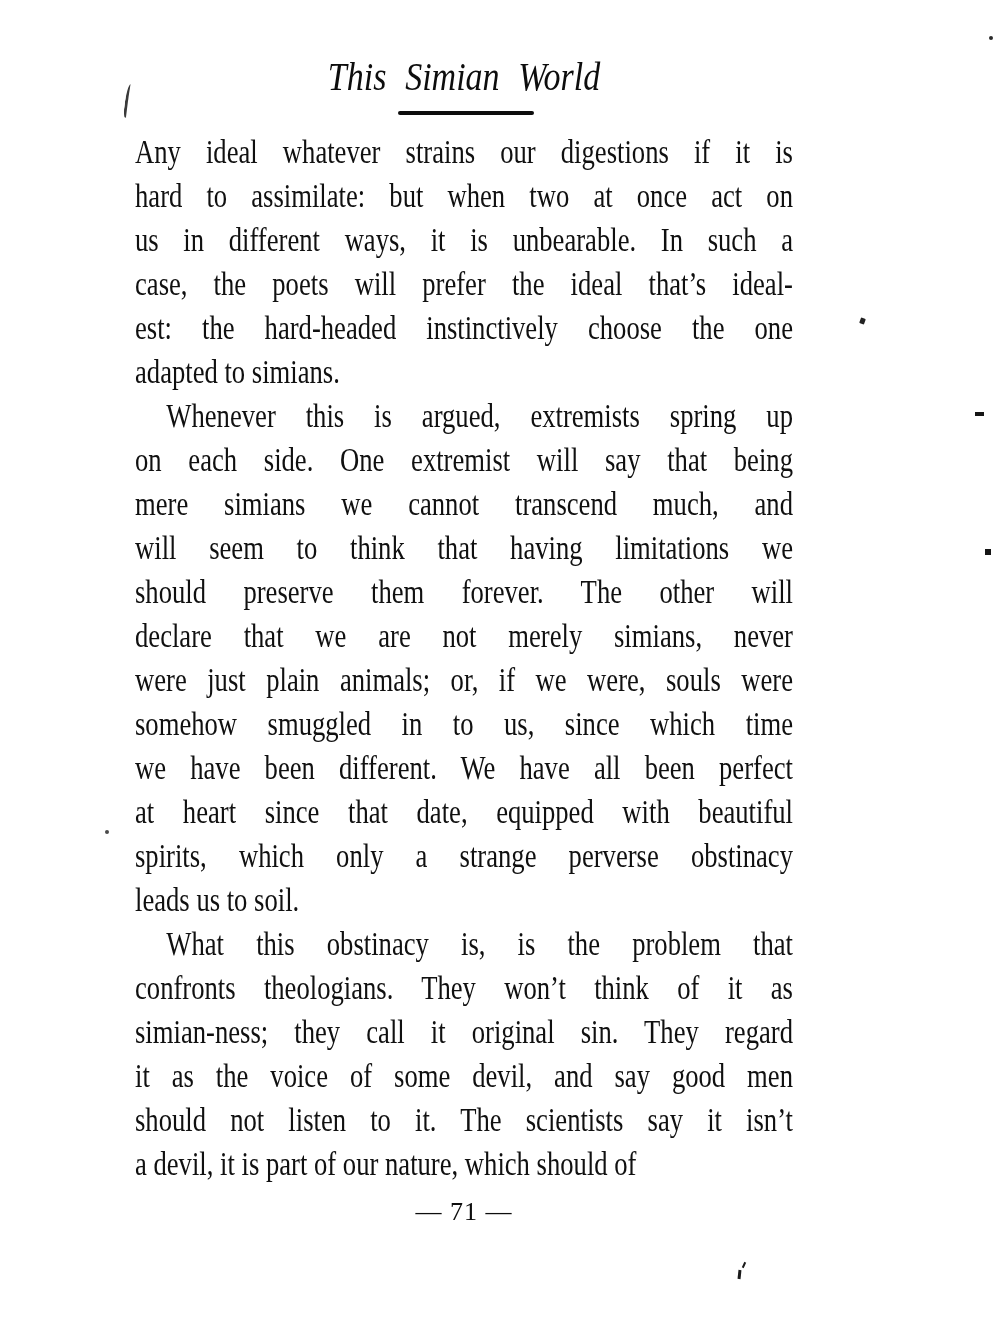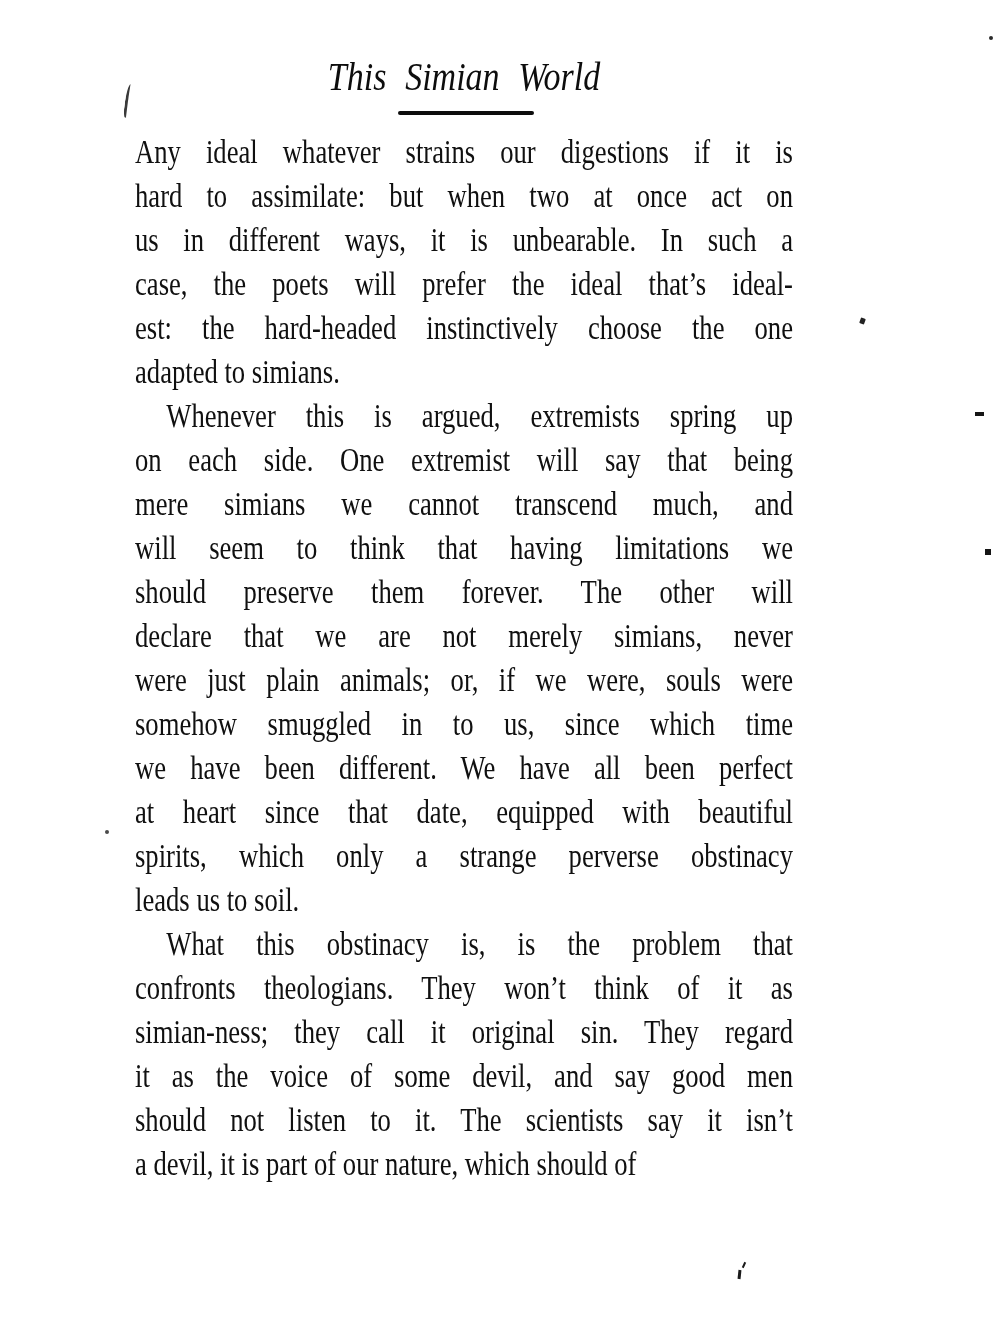--- a/index.html
+++ b/index.html
@@ -123,14 +123,15 @@
       <div class="line">spirits, which only a strange perverse obstinacy</div>
       <div class="line last">leads us to soil.</div>
       <div class="line indent">What this obstinacy is, is the problem that</div>
       <div class="line">confronts theologians. They won’t think of it as</div>
       <div class="line">simian-ness; they call it original sin. They regard</div>
       <div class="line">it as the voice of some devil, and say good men</div>
       <div class="line">should not listen to it. The scientists say it isn’t</div>
       <div class="line last">a devil, it is part of our nature, which should of</div>
     </div>
 
+  <div class="folio">— 71 —</div>
 
 </div>
 
 </body></html>

